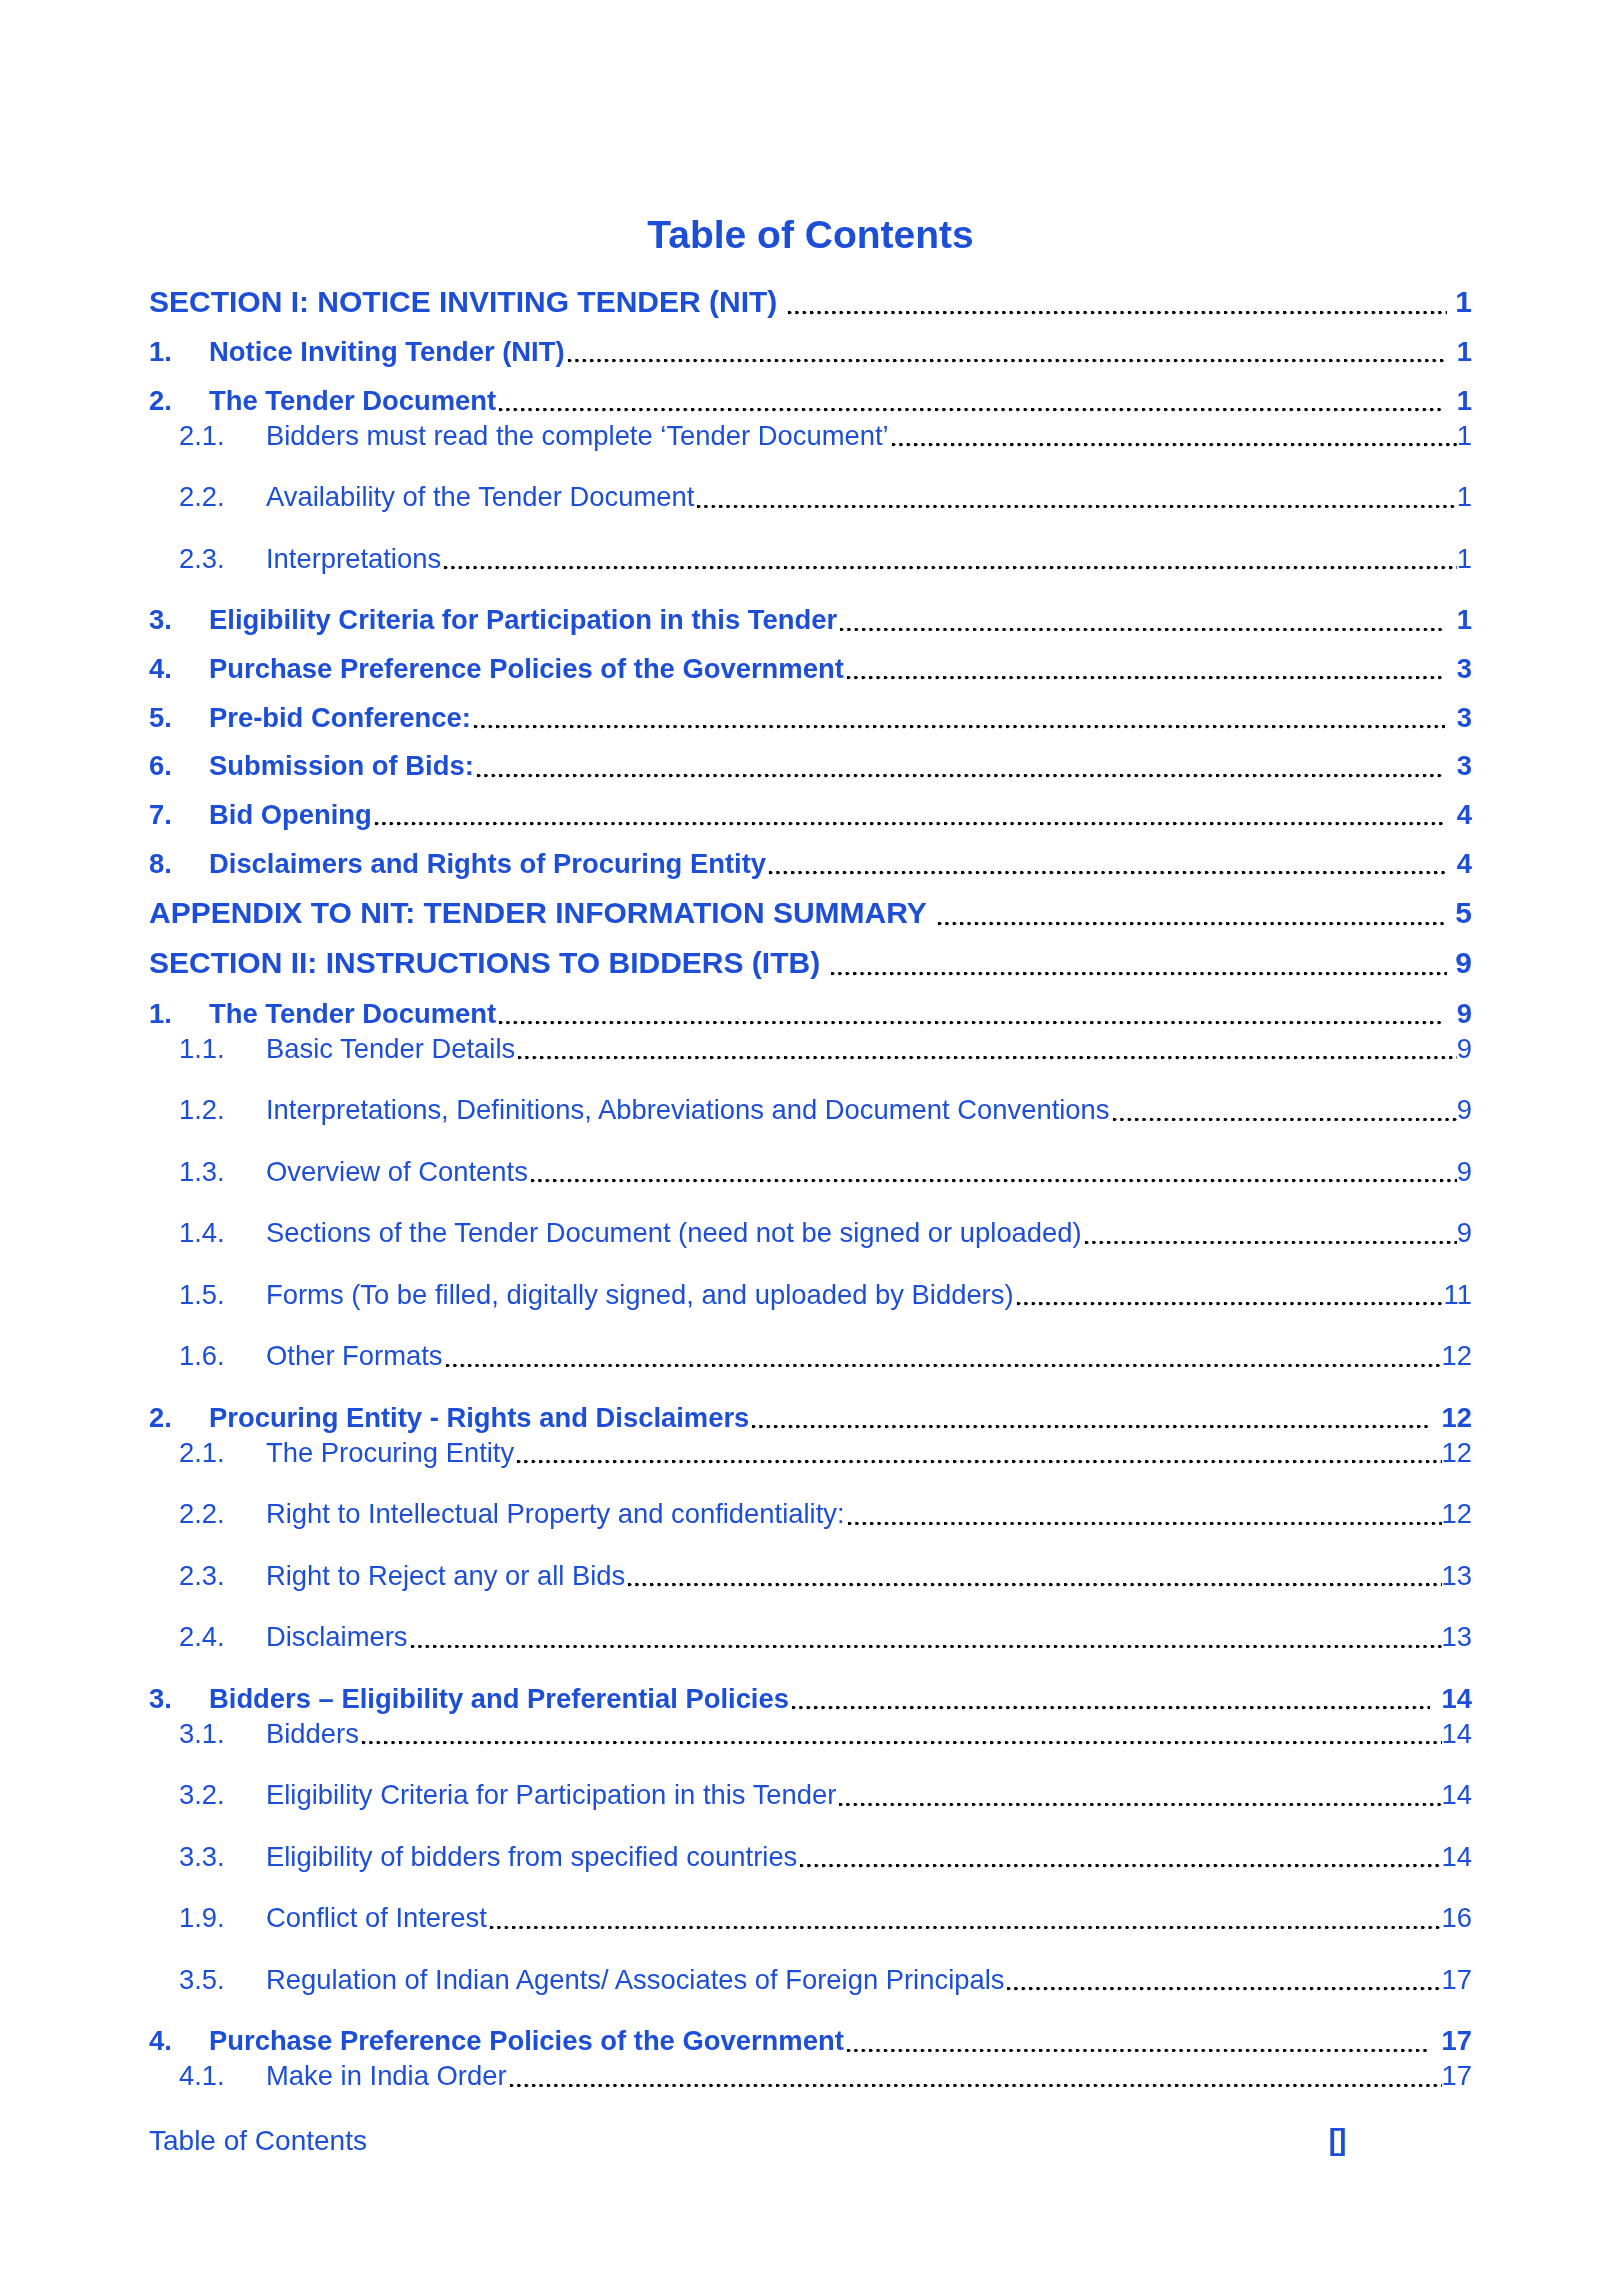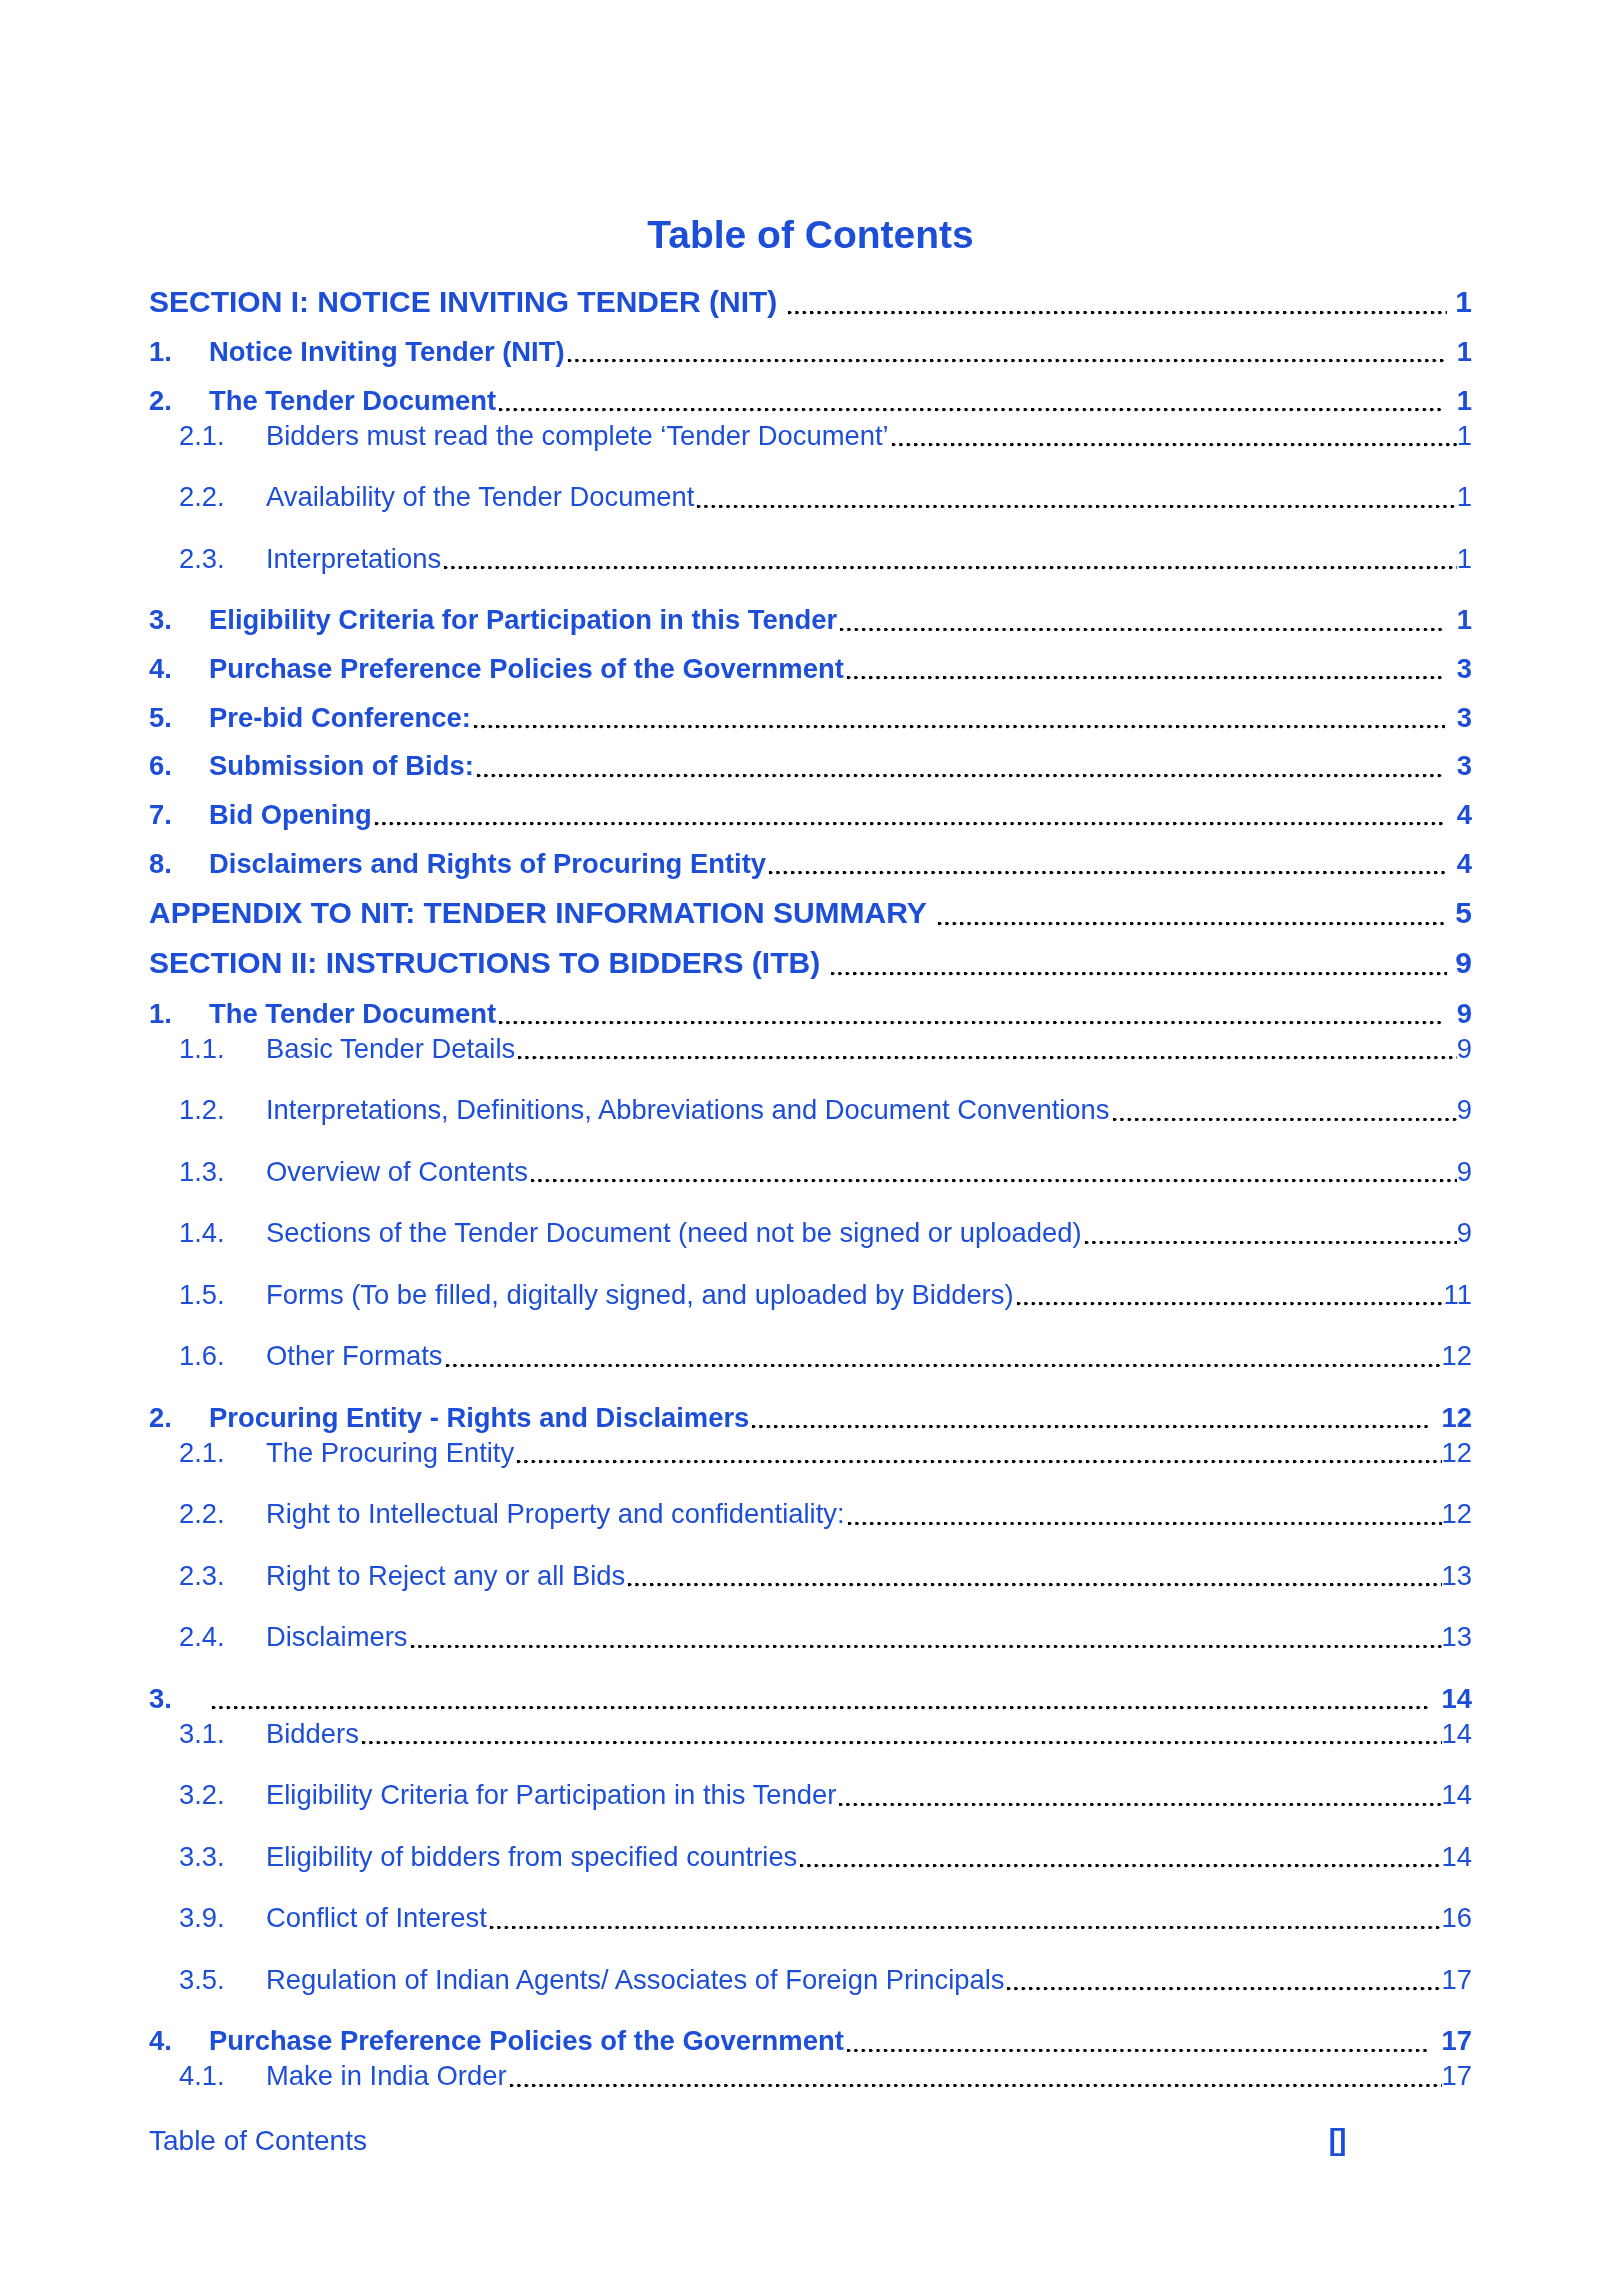--- a/index.html
+++ b/index.html
@@ -233,20 +233,21 @@
     <span class="pageno">13</span>
   </div>
       <div class="toc-entry toc2">
     <span class="num">2.4.</span>
     <span class="label">Disclaimers</span>
     <span class="leader"></span>
     <span class="pageno">13</span>
   </div>
       <div class="toc-entry toc1">
     <span class="num">3.</span>
+    <span class="label">Bidders – Eligibility and Preferential Policies</span>
     <span class="leader"></span>
     <span class="pageno">14</span>
   </div>
       <div class="toc-entry toc2">
     <span class="num">3.1.</span>
     <span class="label">Bidders</span>
     <span class="leader"></span>
     <span class="pageno">14</span>
   </div>
       <div class="toc-entry toc2">
@@ -255,21 +256,21 @@
     <span class="leader"></span>
     <span class="pageno">14</span>
   </div>
       <div class="toc-entry toc2">
     <span class="num">3.3.</span>
     <span class="label">Eligibility of bidders from specified countries</span>
     <span class="leader"></span>
     <span class="pageno">14</span>
   </div>
       <div class="toc-entry toc2">
-    <span class="num">3.9.</span>
+    <span class="num">1.9.</span>
     <span class="label">Conflict of Interest</span>
     <span class="leader"></span>
     <span class="pageno">16</span>
   </div>
       <div class="toc-entry toc2">
     <span class="num">3.5.</span>
     <span class="label">Regulation of Indian Agents/ Associates of Foreign Principals</span>
     <span class="leader"></span>
     <span class="pageno">17</span>
   </div>

